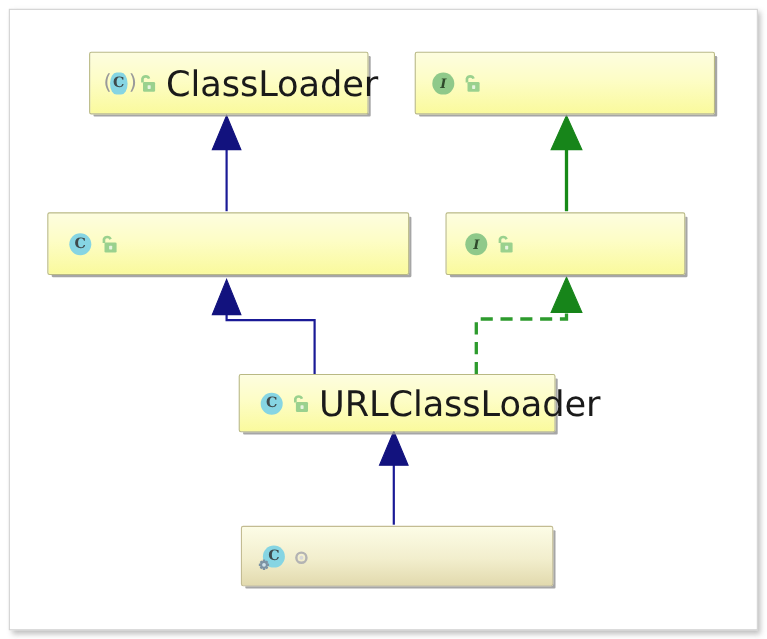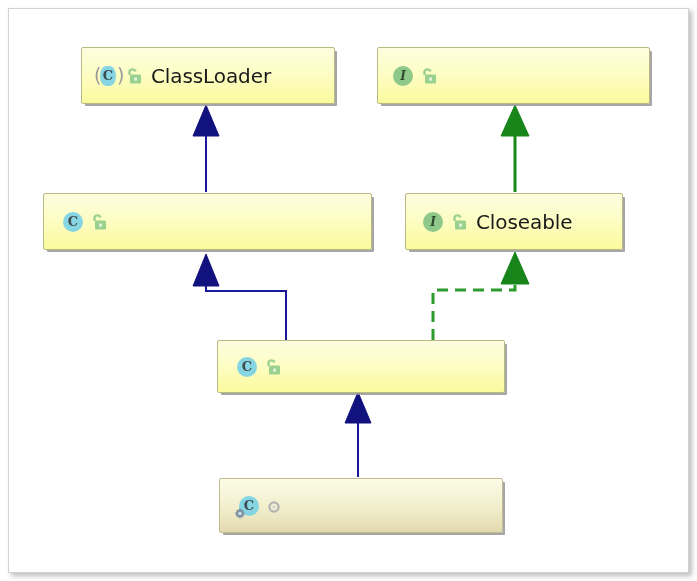--- a/index.html
+++ b/index.html
@@ -59,21 +59,21 @@
     box-shadow: 3px 3px 0 -1px rgba(150,150,150,0.85);
   }
   .node.yellow {
     background: linear-gradient(to bottom, #fdfddf 0%, #fdfdc6 45%, #fafa9d 100%);
   }
   .node.tan {
     background: linear-gradient(to bottom, #fcfce6 0%, #f2eecd 55%, #e2daae 100%);
     border: 1px solid #c3bc92;
   }
   .node-label {
-    font-size: 20px;
+    font-size: 32px;
     color: #1a1a1a;
     white-space: nowrap;
     letter-spacing: -0.1px;
   }
 
   
   .icons {
     display: flex;
     align-items: center;
     flex: 0 0 auto;
@@ -246,37 +246,37 @@
           <span class="glyph iface">I</span>
         </span>
         <span class="vis-icon">
           <svg width="18" height="20" viewBox="0 0 18 20">
             <path d="M4.5 9 V5.5 a3.2 3.2 0 0 1 6 0" fill="none" stroke="#9ad18e" stroke-width="2.4"></path>
             <rect x="5" y="8.5" width="11" height="9" rx="1.2" fill="#9ad18e"></rect>
             <rect x="9.2" y="11.4" width="2.8" height="3.4" rx="0.6" fill="#e7f4df"></rect>
           </svg>
         </span>
       </span>
-      <span class="node-label">Closeable</span>
     </div>
 
     <div class="node yellow" style="left:217px; top:340px; width:288px; height:53px; padding-left:16px;">
       <span class="icons">
         <span class="type-icon">
           <span class="circ-class"></span>
           <span class="glyph">C</span>
         </span>
         <span class="vis-icon">
           <svg width="18" height="20" viewBox="0 0 18 20">
             <path d="M4.5 9 V5.5 a3.2 3.2 0 0 1 6 0" fill="none" stroke="#9ad18e" stroke-width="2.4"></path>
             <rect x="5" y="8.5" width="11" height="9" rx="1.2" fill="#9ad18e"></rect>
             <rect x="9.2" y="11.4" width="2.8" height="3.4" rx="0.6" fill="#e7f4df"></rect>
           </svg>
         </span>
       </span>
+      <span class="node-label">URLClassLoader</span>
     </div>
 
     <div class="node tan" style="left:219px; top:478px; width:284px; height:55px; padding-left:16px;">
       <span class="icons">
         <span class="type-icon">
           <span class="circ-class"></span>
           <span class="glyph">C</span>
           <span class="cog">
             <svg width="12" height="12" viewBox="0 0 12 12">
               <path d="M5 0.6 L7 0.6 L7.3 2.2 L8.6 1.5 L9.9 2.9 L9 4.1 L10.6 4.5 L10.6 6.5 L9 6.8 L9.9 8.1 L8.5 9.4 L7.3 8.6 L7 10.2 L5 10.2 L4.7 8.6 L3.4 9.4 L2.1 8 L2.9 6.8 L1.3 6.5 L1.3 4.5 L2.9 4.1 L2.1 2.9 L3.5 1.5 L4.7 2.2 Z" fill="#7d93a3"></path>

